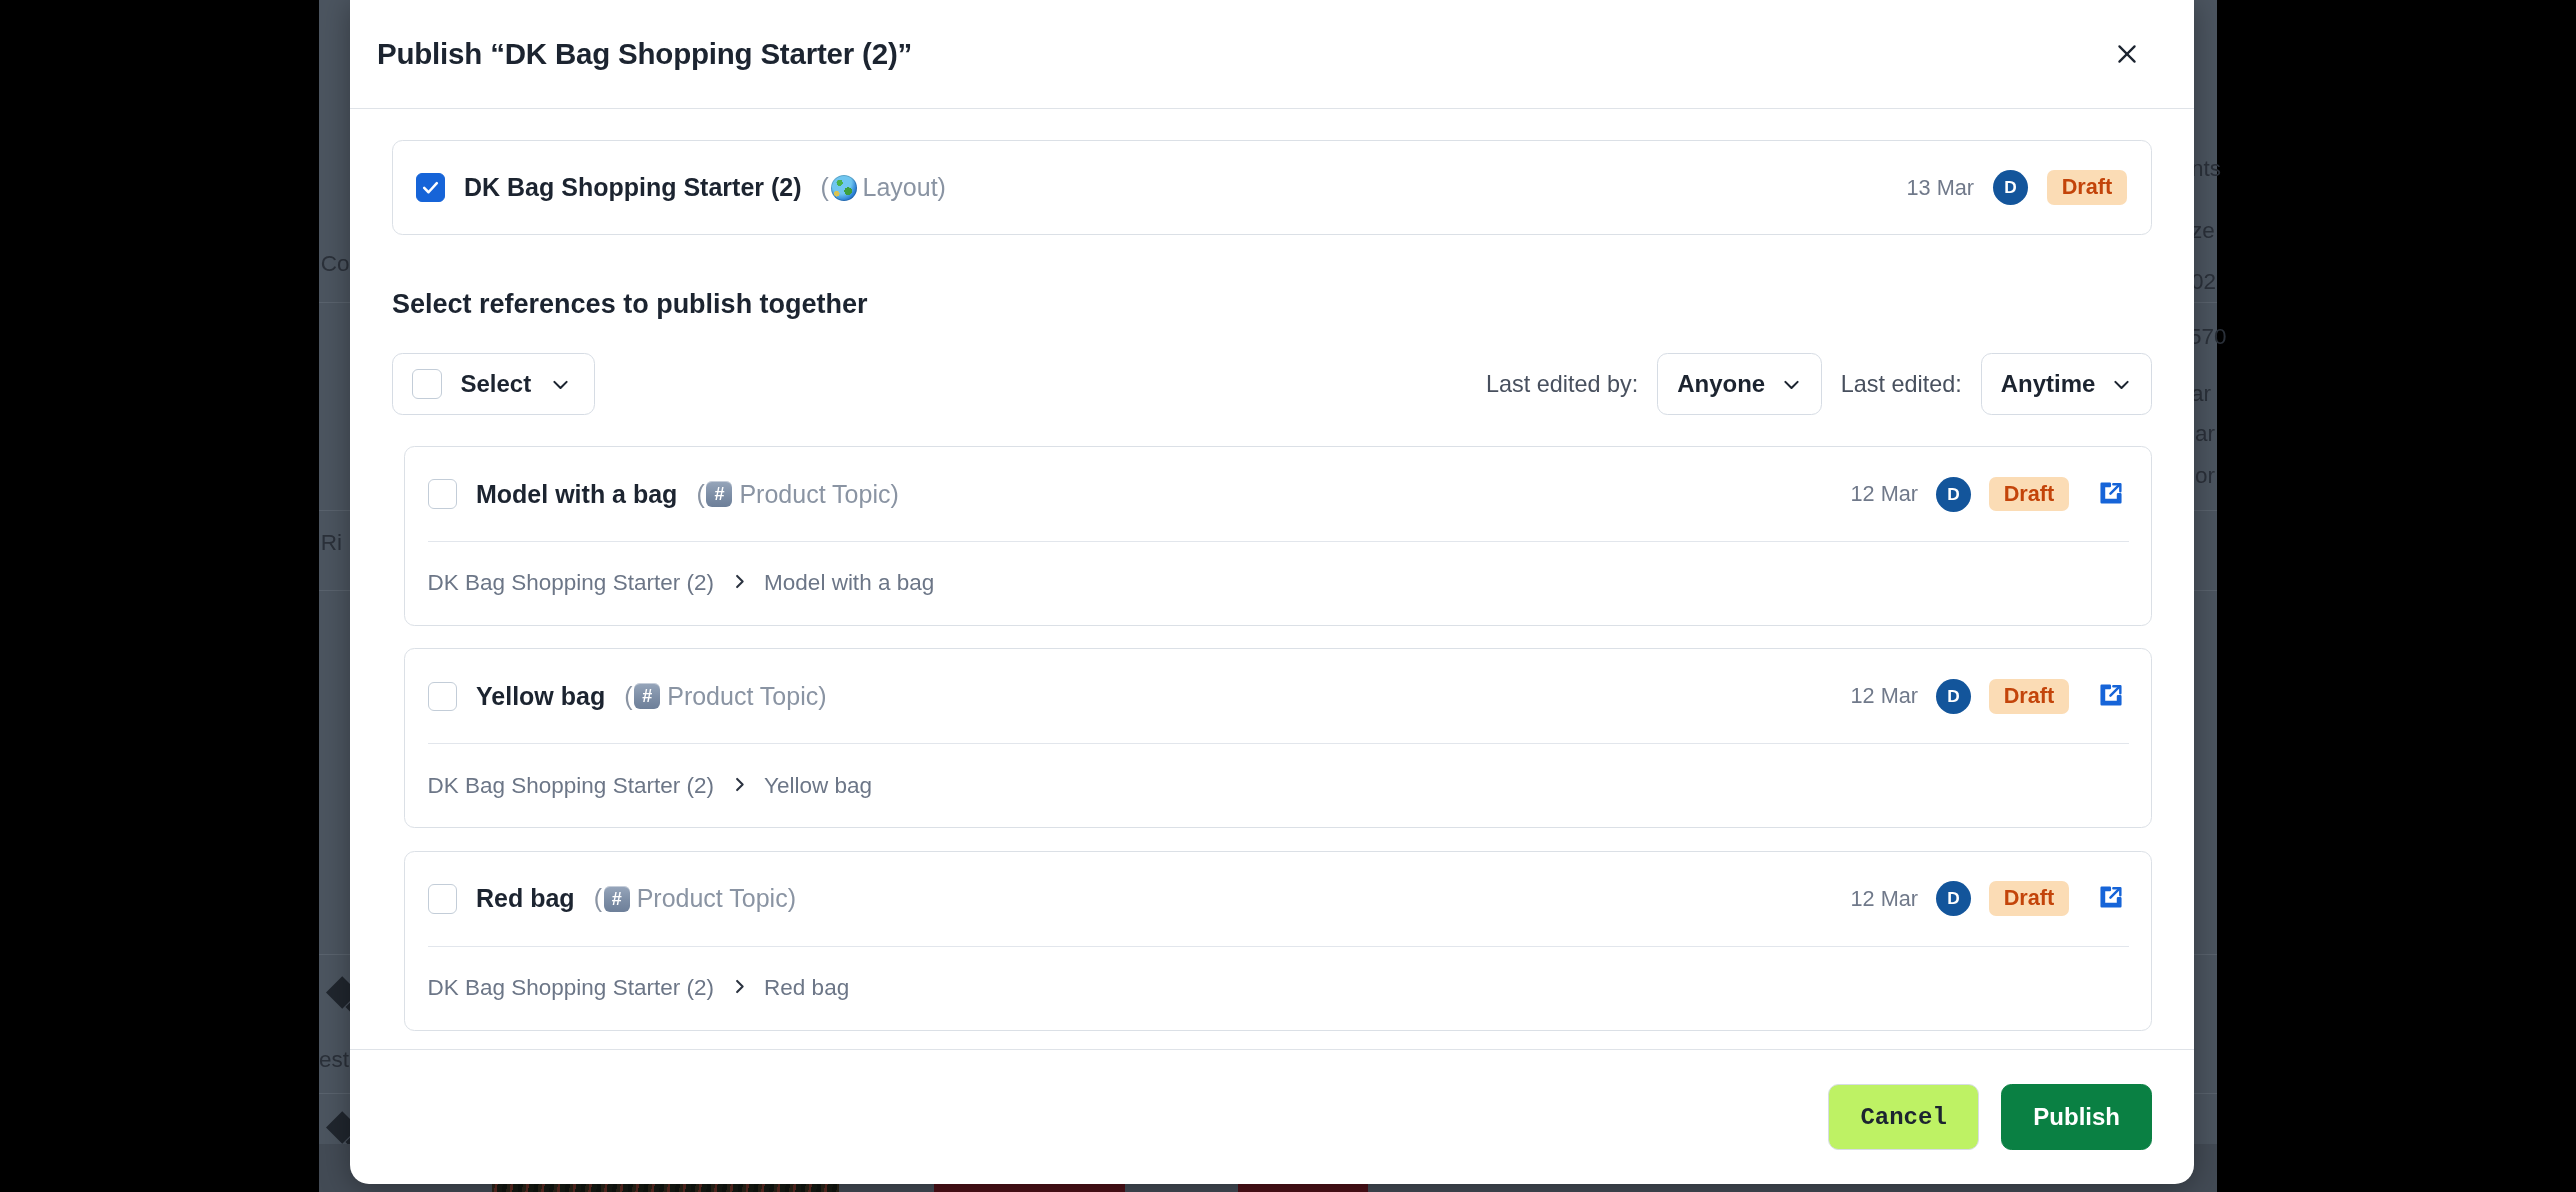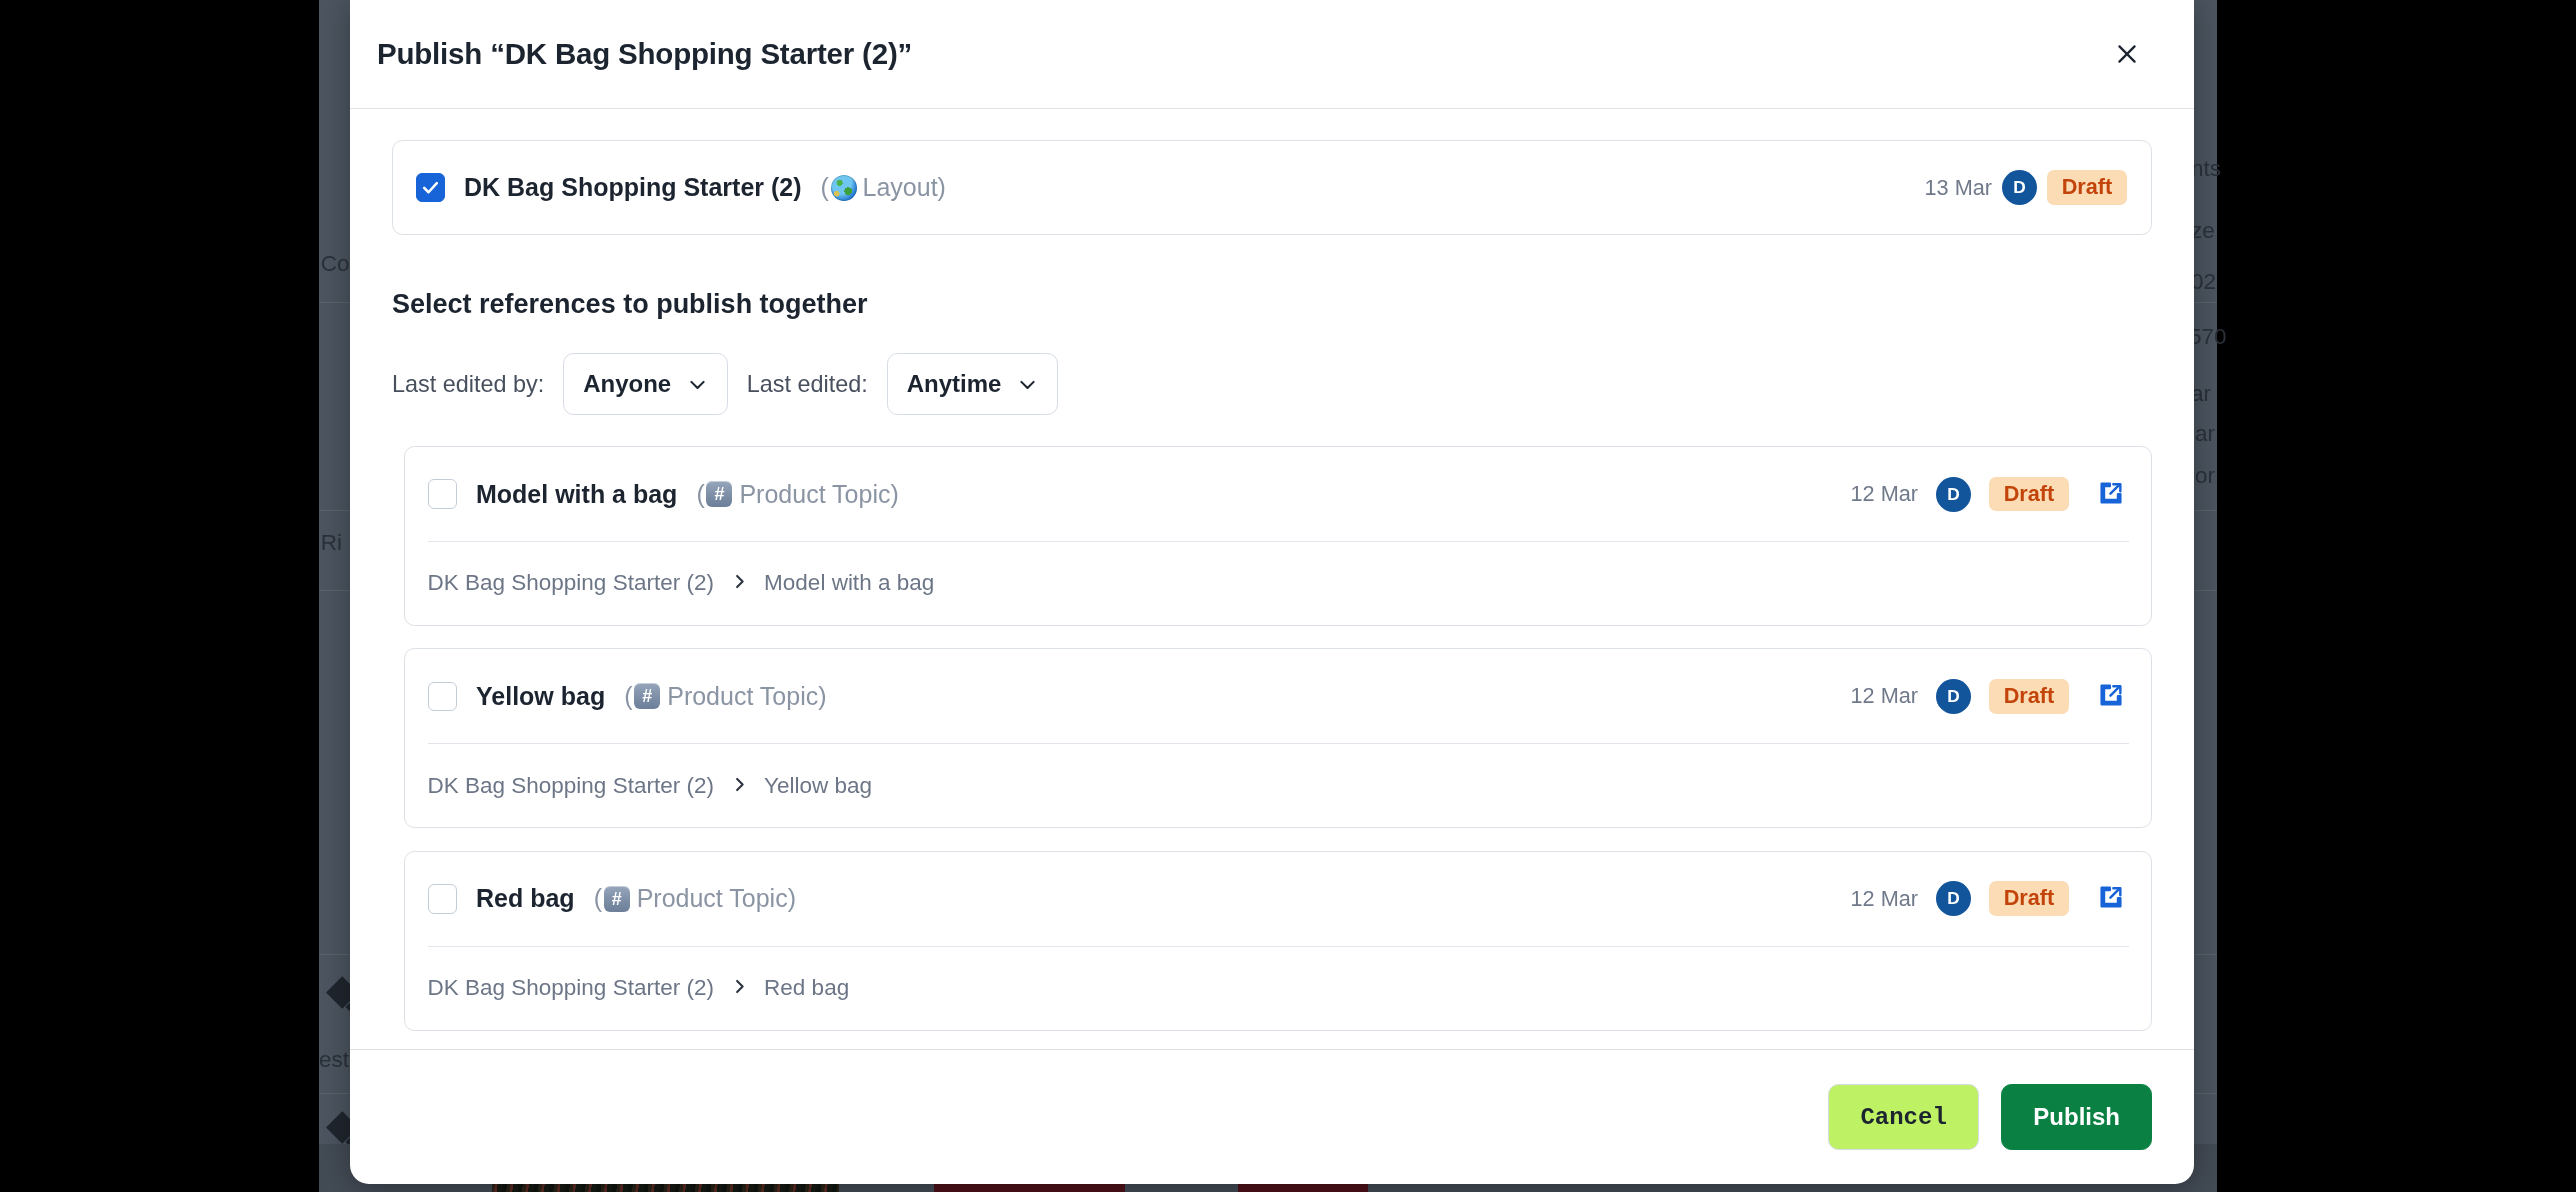--- a/index.html
+++ b/index.html
@@ -130,21 +130,21 @@
   .primary-left {
     display: flex;
     align-items: center;
     gap: 19px;
     flex: 1 1 auto;
     min-width: 0;
   }
   .primary-right {
     display: flex;
     align-items: center;
-    gap: 10px;
+    gap: 19px;
     flex: 0 0 auto;
   }
 
   
   .checkbox {
     width: 29.5px;
     height: 29.5px;
     border-radius: 6px;
     flex: 0 0 auto;
     cursor: pointer;
@@ -465,20 +465,29 @@
       <div class="primary-right">
         <span class="date-text">13 Mar</span>
         <span class="avatar">D</span>
         <span class="status-badge">Draft</span>
       </div>
     </div>
 
     <div class="section-heading">Select references to publish together</div>
 
     <div class="filter-bar">
+      <div class="select-button">
+        <span class="checkbox unchecked"></span>
+        <span class="label">Select</span>
+        <span>
+          <svg class="chev" width="21" height="21" viewBox="0 0 24 24" fill="none" stroke="#1c2430" stroke-width="2.4" stroke-linecap="round" stroke-linejoin="round">
+            <polyline points="5,9 12,16 19,9"></polyline>
+          </svg>
+        </span>
+      </div>
 
       <div class="filters-right">
         <span class="filter-label">Last edited by:</span>
         <div class="dropdown">
           <span class="value">Anyone</span>
           <span>
             <svg class="chev" width="21" height="21" viewBox="0 0 24 24" fill="none" stroke="#1c2430" stroke-width="2.4" stroke-linecap="round" stroke-linejoin="round">
               <polyline points="5,9 12,16 19,9"></polyline>
             </svg>
           </span>

